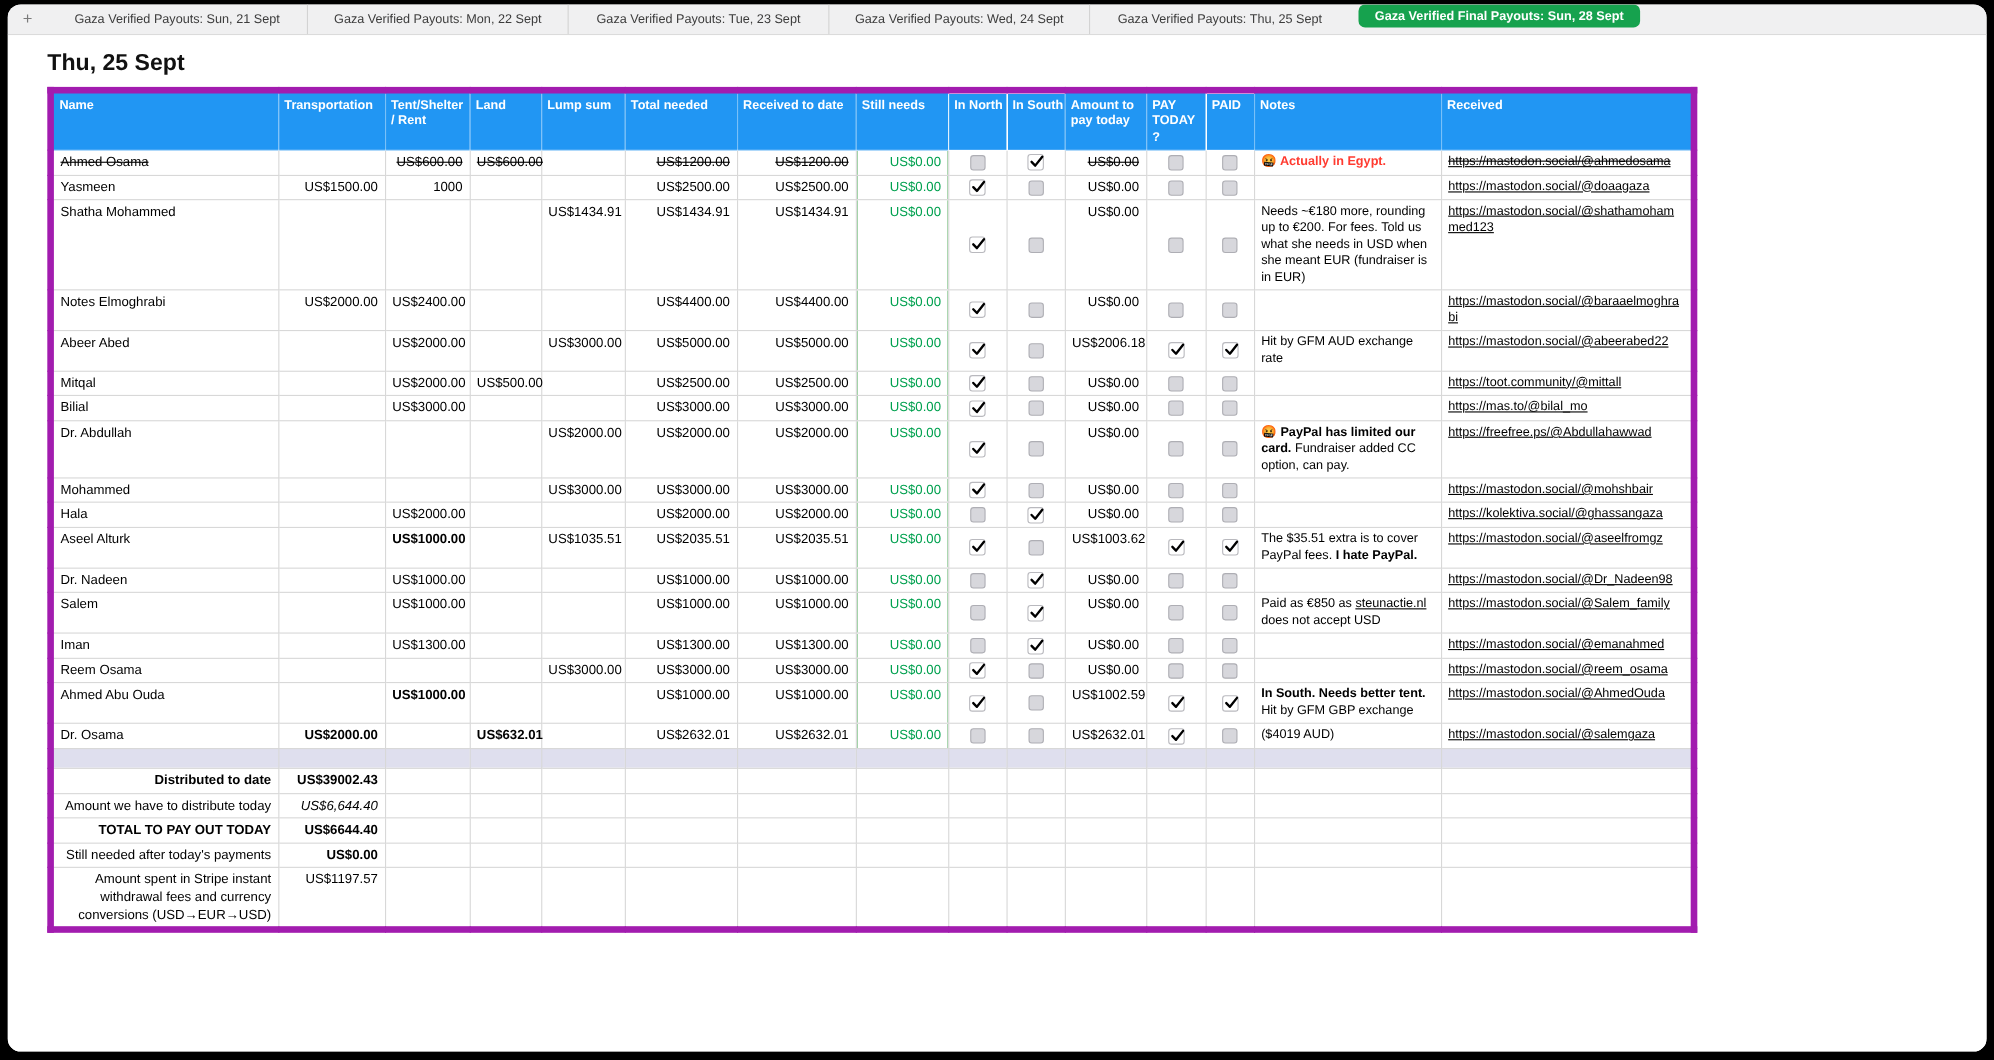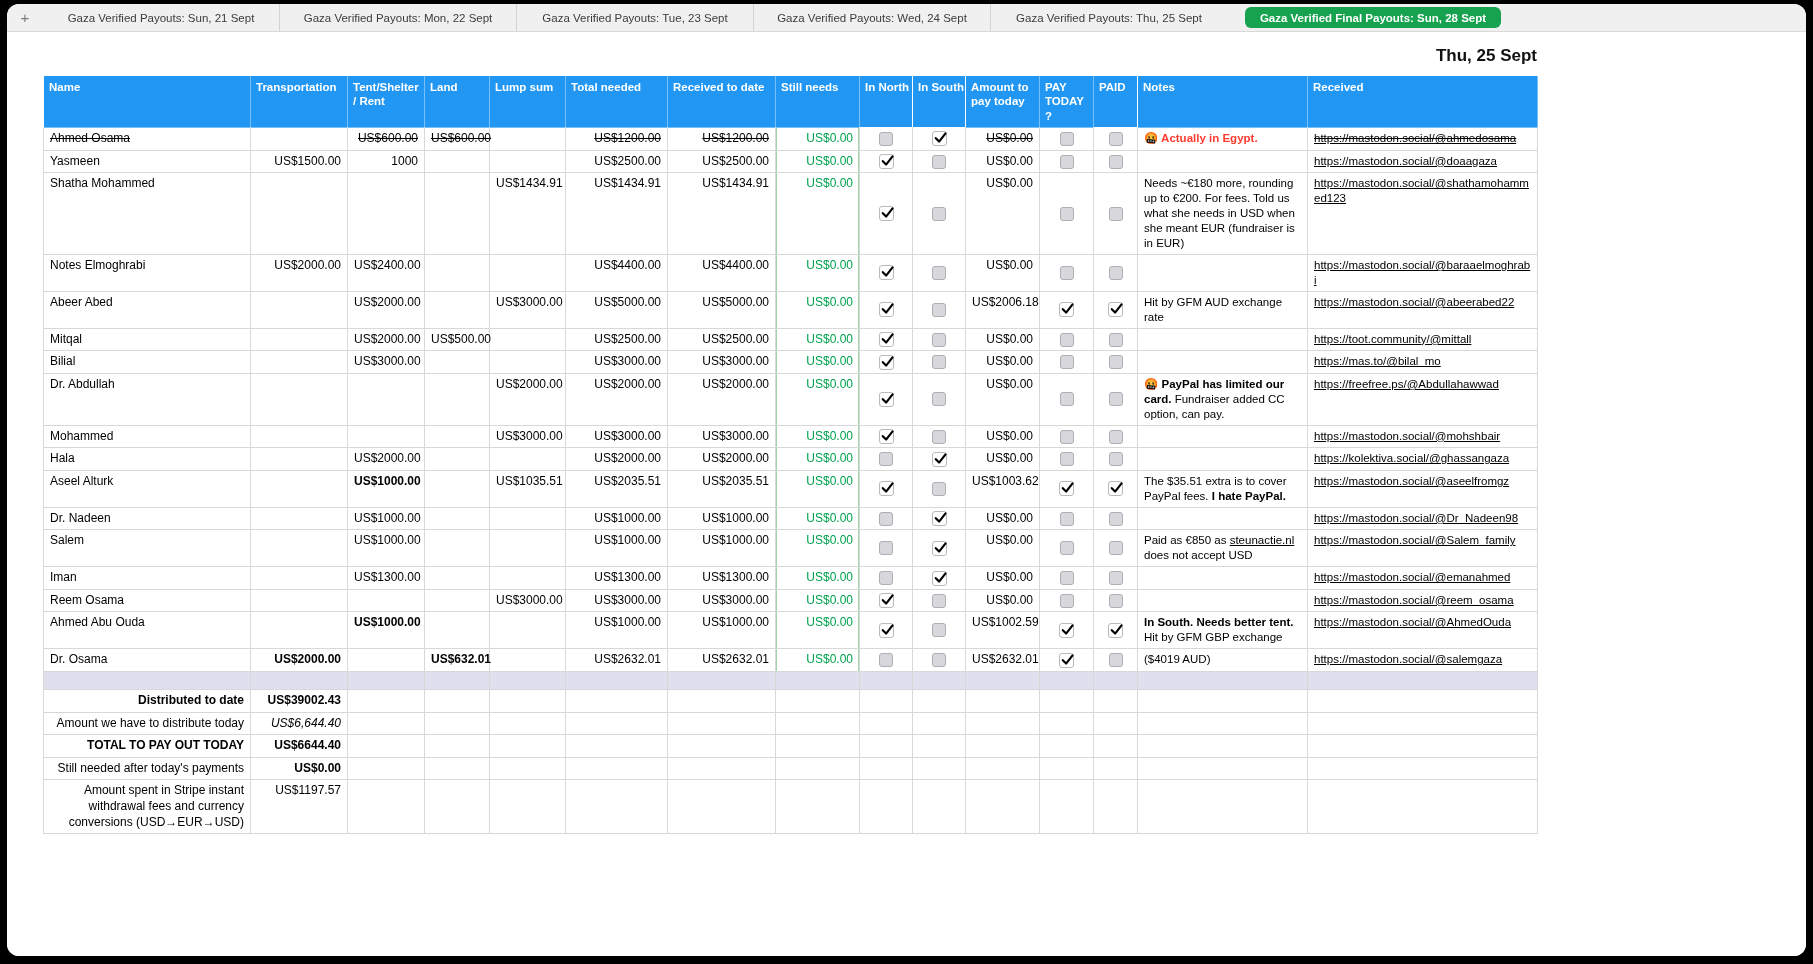--- a/index.html
+++ b/index.html
@@ -2,31 +2,31 @@
 <html style="--header_bg: #2196F3; --header_text: #FFFFFF; --green_value: #00A14F; --red_value: #FF3B30; --tab_active_bg: #16A24E; --spacer_bg: #DFDFEE; --grid_line: #D8D8D8; --still_border: #A3D3A8;"><head>
 <meta charset="utf-8">
 <style>
   html,body{margin:0;padding:0;width:1813px;height:964px;background:#000;
     font-family:"Liberation Sans","DejaVu Sans",sans-serif;-webkit-font-smoothing:antialiased;}
   .window{position:absolute;left:7px;top:4px;width:1799px;height:952px;background:#fff;
     border-radius:12px;overflow:hidden;}
   
   .tabbar{height:27px;background:#F0F0F1;border-bottom:1px solid #D9D9D9;display:flex;align-items:center;}
   .add-tab{width:36px;text-align:center;color:#7a7a7a;font-size:15px;line-height:27px;cursor:default;}
-  .tabs{display:flex;height:100%;align-items:center;}
+  .tabs{display:flex;height:100%;}
   .tab{width:236px;height:100%;display:flex;align-items:center;justify-content:center;
     font-size:11.5px;color:#3c3c3c;border-left:1px solid #D3D3D3;white-space:nowrap;overflow:hidden;}
   .tab:first-child{border-left:none;}
   .tab-active{background:var(--tab_active_bg,#16A24E);color:#fff;font-weight:700;border-radius:6px;
-    height:21px;width:256px;border-left:none;margin:0 18px;}
+    height:21px;width:256px;border-left:none;margin:0 8px;}
   
   .content{position:relative;height:924px;background:#fff;overflow:hidden;}
-  .sheet-title{width:1494px;margin:14px 0 9px 36px;text-align:right;font-size:17px;font-weight:600;color:#111;}
+  .sheet-title{width:1494px;margin:14px 0 9px 36px;text-align:left;font-size:21px;font-weight:600;color:#111;}
   table.grid{border-collapse:collapse;table-layout:fixed;margin-left:36px;width:1494px;font-size:12px;
-    border:1px solid #a21caf;}
+    border:6px solid #a21caf;}
   .grid th{background:var(--header_bg,#2196F3);color:var(--header_text,#fff);font-weight:700;text-align:left;
     padding:4px 5px;font-size:11.5px;border:1px solid rgba(255,255,255,.4);vertical-align:top;
     line-height:1.25;overflow-wrap:anywhere;}
   .grid th:nth-child(9),.grid th:nth-child(10),.grid th:nth-child(13){white-space:nowrap;overflow:hidden;}
   .grid td{border:1px solid var(--grid_line,#D8D8D8);padding:3px 6px;vertical-align:top;color:#000;
     line-height:1.3;background:#fff;}
   td.c-money{text-align:right;white-space:nowrap;}
   td.c-still{color:var(--green_value,#00A14F);
     box-shadow:inset 1px 0 var(--still_border,#A3D3A8), inset -1px 0 var(--still_border,#A3D3A8);}
   td.c-check{text-align:center;vertical-align:middle;padding:0;}

